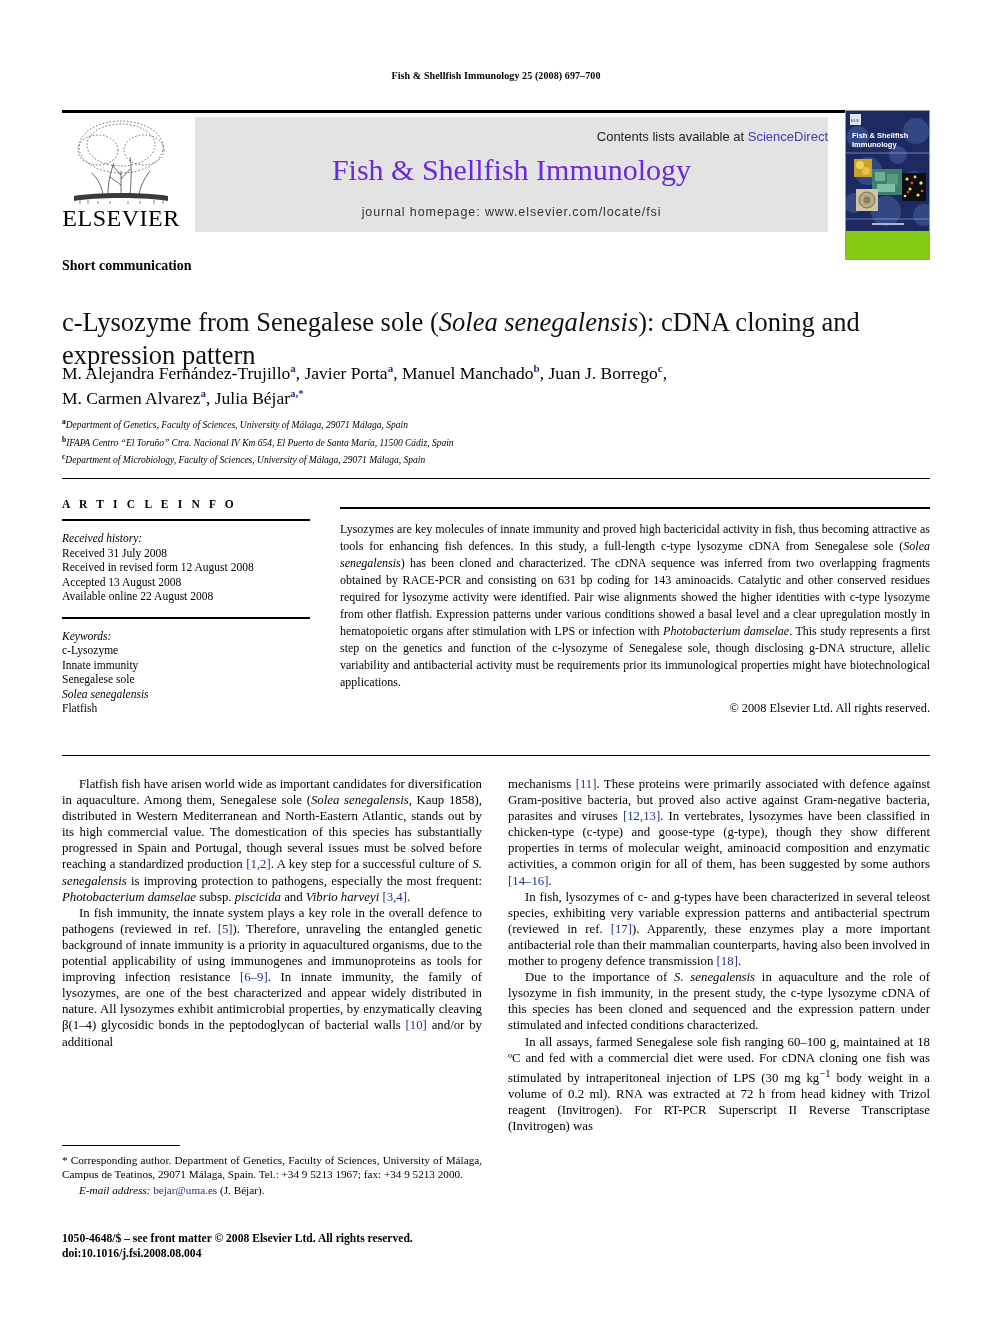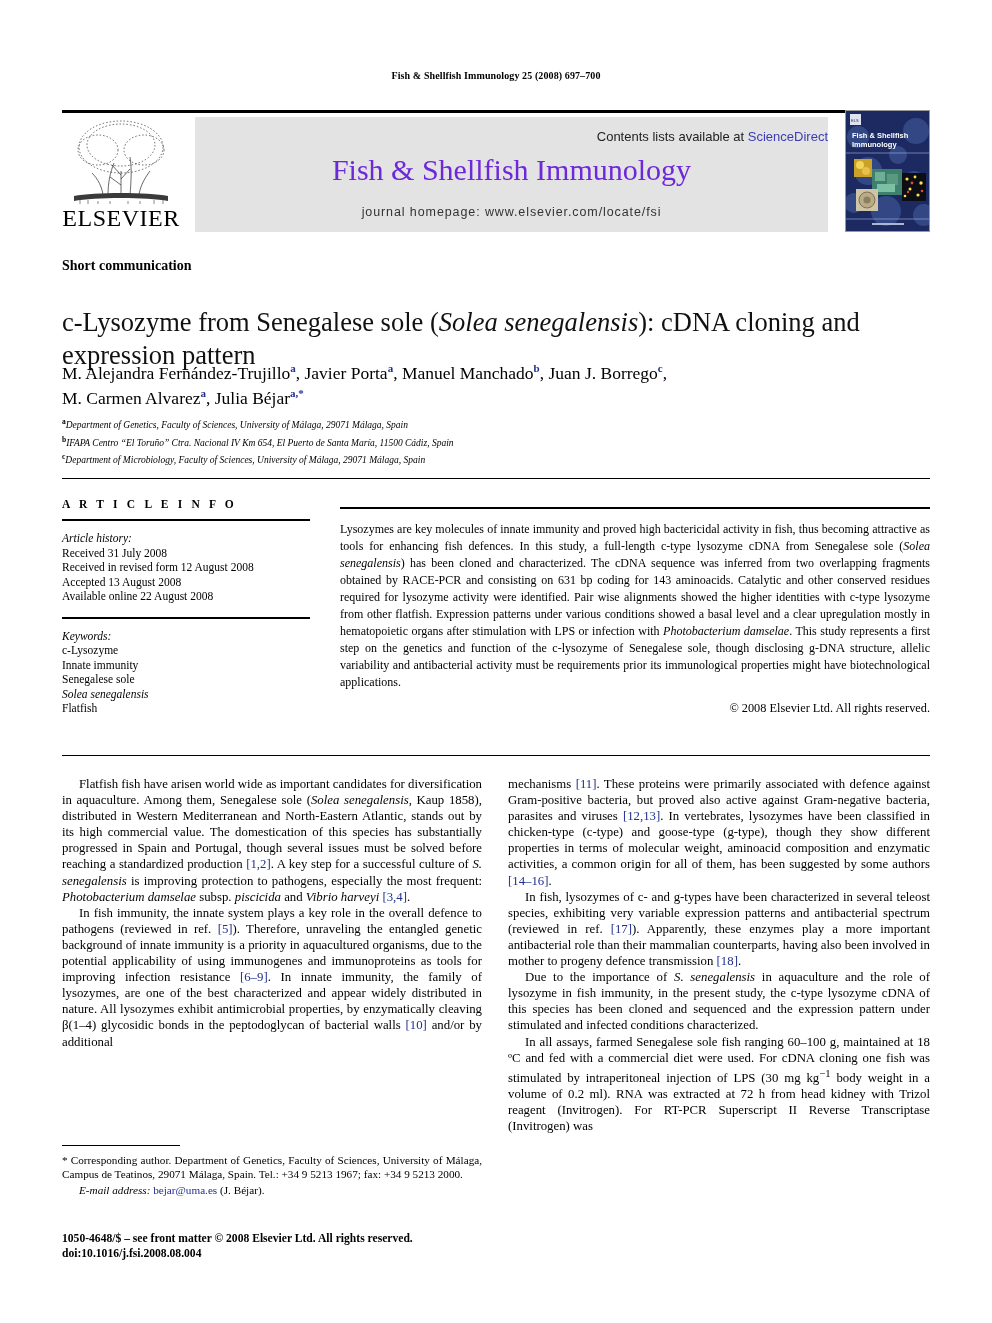--- a/index.html
+++ b/index.html
@@ -105,21 +105,21 @@
     text-align: center;
     font-family: "Liberation Sans", sans-serif;
     font-size: 12.5px;
     letter-spacing: 0.9px;
     color: #333;
   }
   .cover-thumb {
     position: absolute;
     left: 783px; top: 0px;
     width: 85px;
-    height: 122px;
+    height: 150px;
     border: 1px solid #999;
     box-sizing: border-box;
     background: #84cc16;
     overflow: hidden;
   }
 
   
   .section-label {
     position: absolute;
     left: 62px; top: 258px;
@@ -405,21 +405,21 @@
     <div><sup>b</sup><span>IFAPA Centro “El Toruño” Ctra. Nacional IV Km 654, El Puerto de Santa María, 11500 Cádiz, Spain</span></div>
     <div><sup>c</sup><span>Department of Microbiology, Faculty of Sciences, University of Málaga, 29071 Málaga, Spain</span></div>
   </div>
 
   <div class="rule-info"></div>
 
   <div class="col-info">
     <div class="smallcaps-head">A R T I C L E  I N F O</div>
     <div class="thin-rule"></div>
     <div class="hist-block">
-      <div class="lead">Article history:</div>
+      <div class="lead">Received history:</div>
       <div>Received 31 July 2008</div>
       <div>Received in revised form 12 August 2008</div>
       <div>Accepted 13 August 2008</div>
       <div>Available online 22 August 2008</div>
     </div>
     <div class="mid-rule"></div>
     <div class="kw-block">
       <div class="lead">Keywords:</div>
       <div>c-Lysozyme</div>
       <div>Innate immunity</div>

